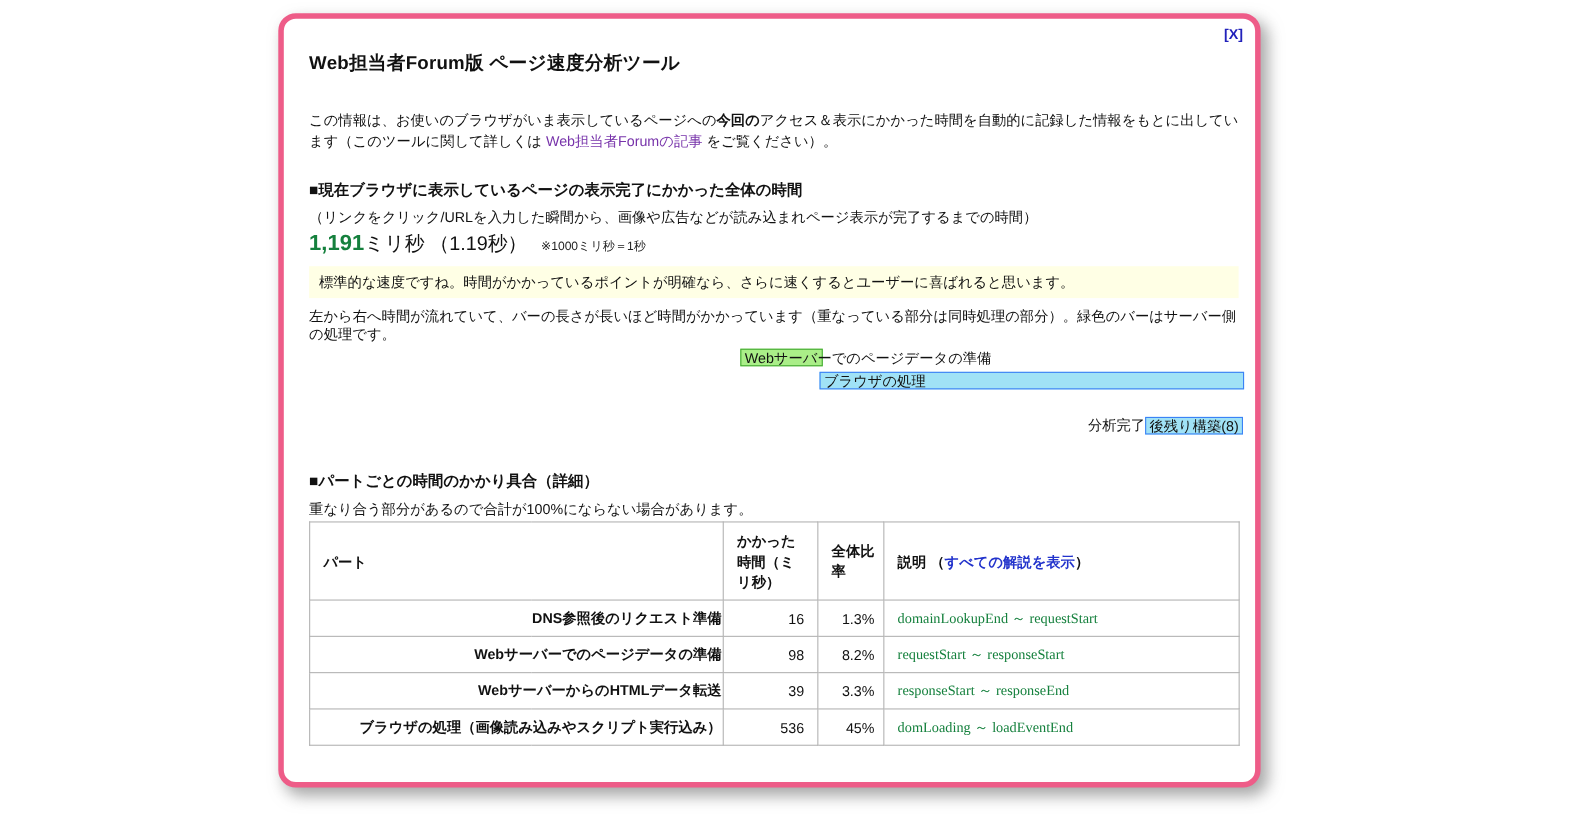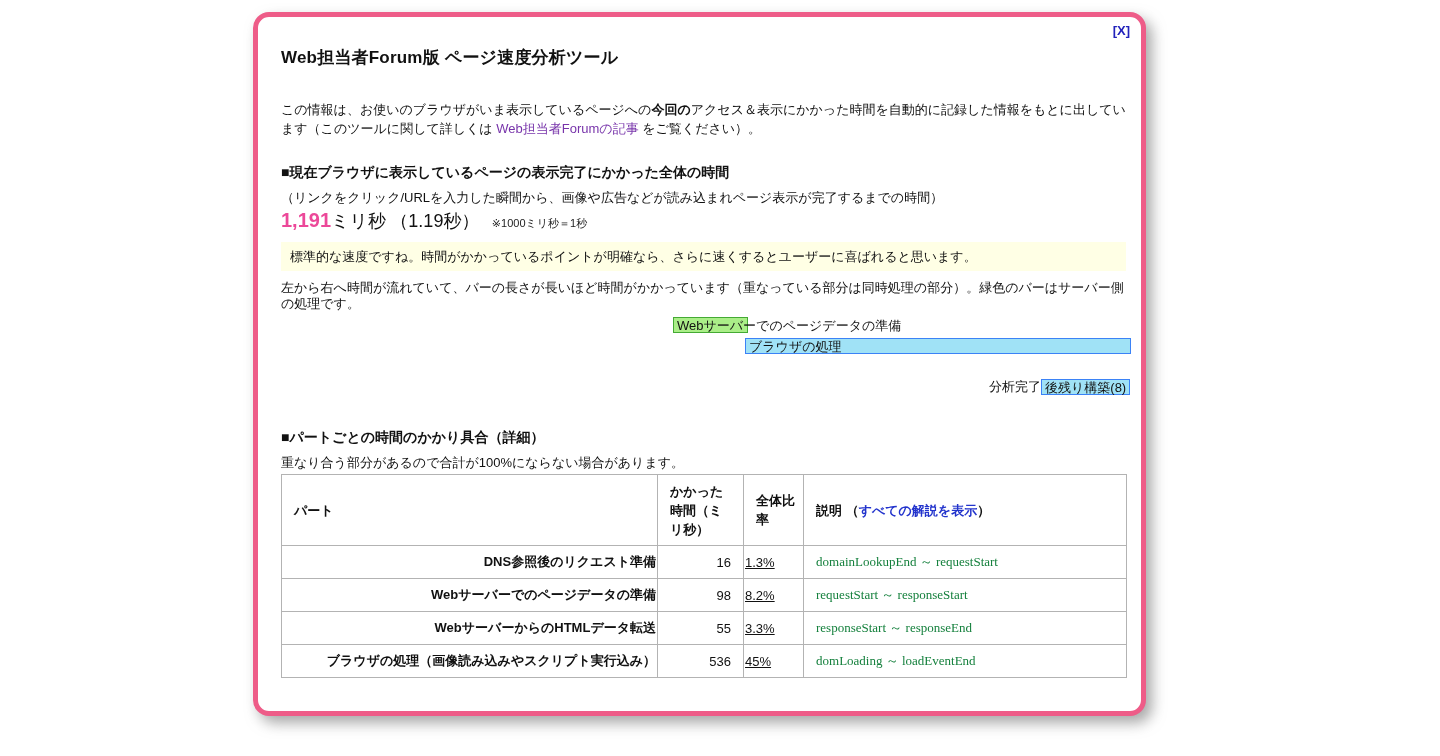--- a/index.html
+++ b/index.html
@@ -22,21 +22,21 @@
   .inner { padding:29px 16px 0 23px; }
   .page-title { font-size:17px; font-weight:bold; margin:0; letter-spacing:0.2px; }
   .intro { width:845px; font-size:13px; line-height:19px; margin-top:31px; }
   .intro b { font-weight:bold; }
   a.blue-link { color:#2233cc; text-decoration:none; cursor:pointer; }
   a.visited-link { color:#7733aa; text-decoration:none; cursor:pointer; }
   .sec-head { font-size:14px; font-weight:bold; line-height:17px; }
   .sec-head.total { margin-top:26px; }
   .sub-note { font-size:13px; line-height:16px; margin-top:9px; }
   .total-line { margin-top:3px; height:25px; }
-  .total-value { color:#ec4899; font-size:20px; font-weight:bold; }
+  .total-value { color:#15803d; font-size:20px; font-weight:bold; }
   .total-unit { font-size:18px; color:#111;text-align:right; }
   .total-seconds { font-size:18px; color:#111; }
   .total-note { font-size:11px; color:#222; margin-left:8px; }
   .assessment-box {
     box-sizing:border-box; width:845px; margin-top:8px;
     background:#ffffe5; padding:7px 9px; font-size:13px; line-height:15px;
   }
   .sec-head.visual { margin-top:31px; }
   .timeline-canvas { position:relative; width:845px; height:82px; margin-top:4px; font-size:13px; }
   .bar {
@@ -54,21 +54,21 @@
     border:1px solid #b3b3b3; box-sizing:border-box;
     font-size:13px; vertical-align:middle;
   }
   table.detail thead th {
     height:71px; font-weight:bold; text-align:left;
     padding:4px 8px 4px 12px; line-height:19px;
   }
   table.detail tbody td { height:33px; }
   td.part { font-weight:bold; padding-left:12px; text-align:right; }
   td.time { text-align:right; padding-right:12px; }
-  td.ratio { padding-right:8px;text-decoration:underline; }
+  td.ratio { text-align:right; padding-right:8px; }
   td.desc { font-size:12px; padding-left:12px; color:#15803d;font-family:Liberation Serif, serif; }
 </style>
 </head>
 <body>
 
 <div class="panel">
   <a class="close-link">[X]</a>
 
   <div class="inner">
 
@@ -124,21 +124,21 @@
             <td class="desc">domainLookupEnd ～ requestStart</td>
           </tr>
           <tr>
             <td class="part" colspan="2">Webサーバーでのページデータの準備</td>
             <td class="time">98</td>
             <td class="ratio">8.2%</td>
             <td class="desc">requestStart ～ responseStart</td>
           </tr>
           <tr>
             <td class="part" colspan="2">WebサーバーからのHTMLデータ転送</td>
-            <td class="time">55</td>
+            <td class="time">39</td>
             <td class="ratio">3.3%</td>
             <td class="desc">responseStart ～ responseEnd</td>
           </tr>
           <tr>
             <td class="part" colspan="2">ブラウザの処理（画像読み込みやスクリプト実行込み）</td>
             <td class="time">536</td>
             <td class="ratio">45%</td>
             <td class="desc">domLoading ～ loadEventEnd</td>
           </tr>
         </tbody>

